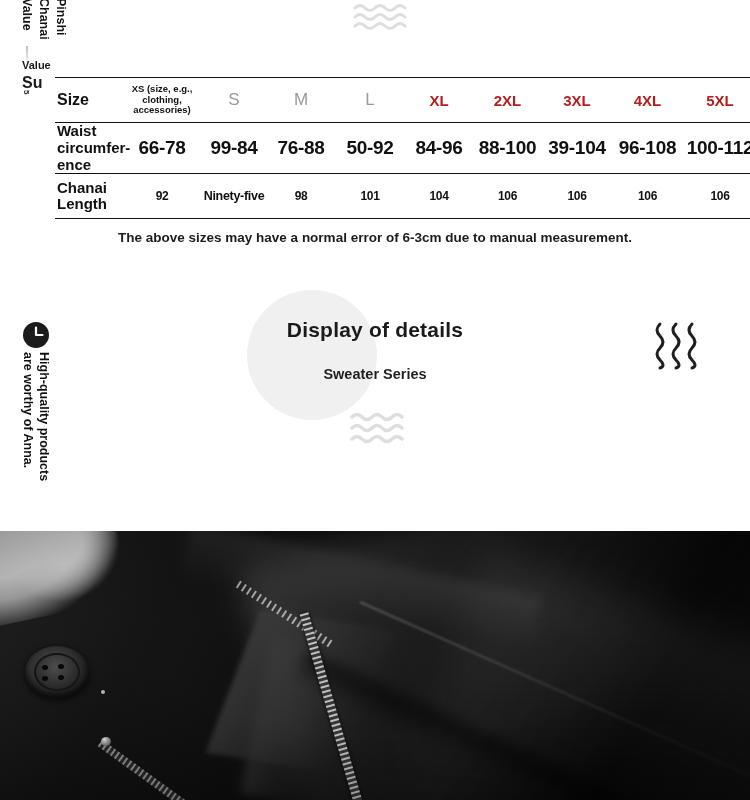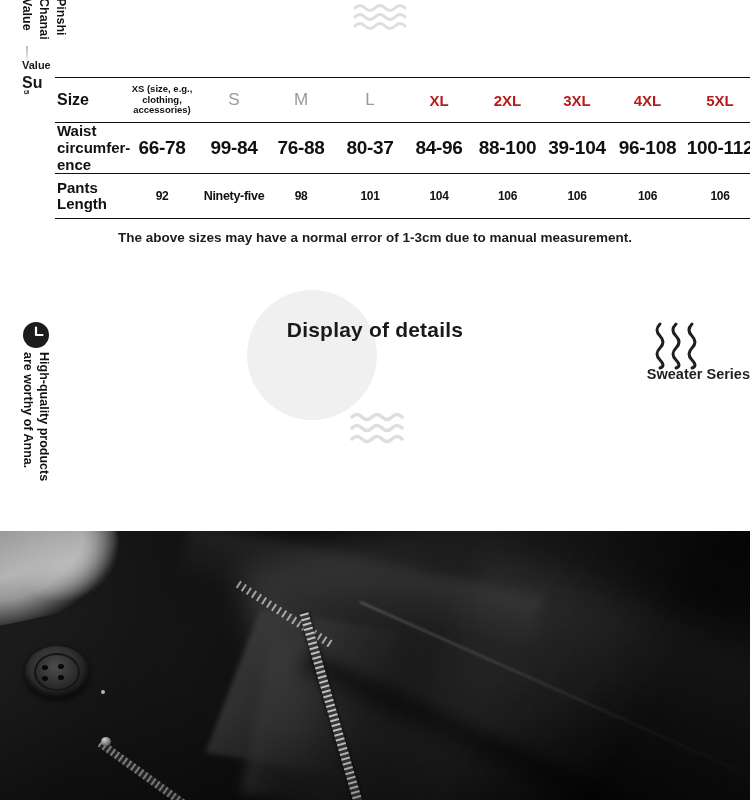--- a/index.html
+++ b/index.html
@@ -186,21 +186,20 @@
     font-size: 21px;
     font-weight: 700;
     color: #1a1a1a;
     letter-spacing: 0.2px;
   }
   .details .sub {
     margin-top: 24px;
     font-size: 14.5px;
     font-weight: 700;
     color: #1f1f1f;
-    text-align: right;
   }
 
   
   .clock {
     position: absolute;
     left: 22px;
     top: 321px;
     width: 28px;
     height: 28px;
   }
@@ -477,45 +476,45 @@
         <th class="sz">3XL</th>
         <th class="sz">4XL</th>
         <th class="sz">5XL</th>
       </tr>
 
       <tr class="r1 row-body">
         <td class="col-label">Waist circumfer-ence</td>
         <td class="val">66-78</td>
         <td class="val">99-84</td>
         <td class="val">76-88</td>
-        <td class="val">80-37</td>
+        <td class="val">50-92</td>
         <td class="val">84-96</td>
         <td class="val">88-100</td>
         <td class="val">39-104</td>
         <td class="val">96-108</td>
         <td class="val">100-112</td>
       </tr>
 
       <tr class="r2 row-body">
-        <td class="col-label">Pants Length</td>
+        <td class="col-label">Chanai Length</td>
         <td class="val">92</td>
         <td class="val small">Ninety-five</td>
         <td class="val">98</td>
         <td class="val">101</td>
         <td class="val">104</td>
         <td class="val">106</td>
         <td class="val">106</td>
         <td class="val">106</td>
         <td class="val">106</td>
       </tr>
     </tbody>
   </table>
 </div>
 
-<div class="note">The above sizes may have a normal error of 1-3cm due to manual measurement.</div>
+<div class="note">The above sizes may have a normal error of 6-3cm due to manual measurement.</div>
 
 <div class="circle-deco"></div>
 
 <div class="details">
   <div class="title">Display of details</div>
   <div class="sub">Sweater Series</div>
 </div>
 
 <div class="waves-v" style="left:652px; top:320px;">
   <svg width="52" height="52" viewBox="0 0 52 52" aria-hidden="true">

